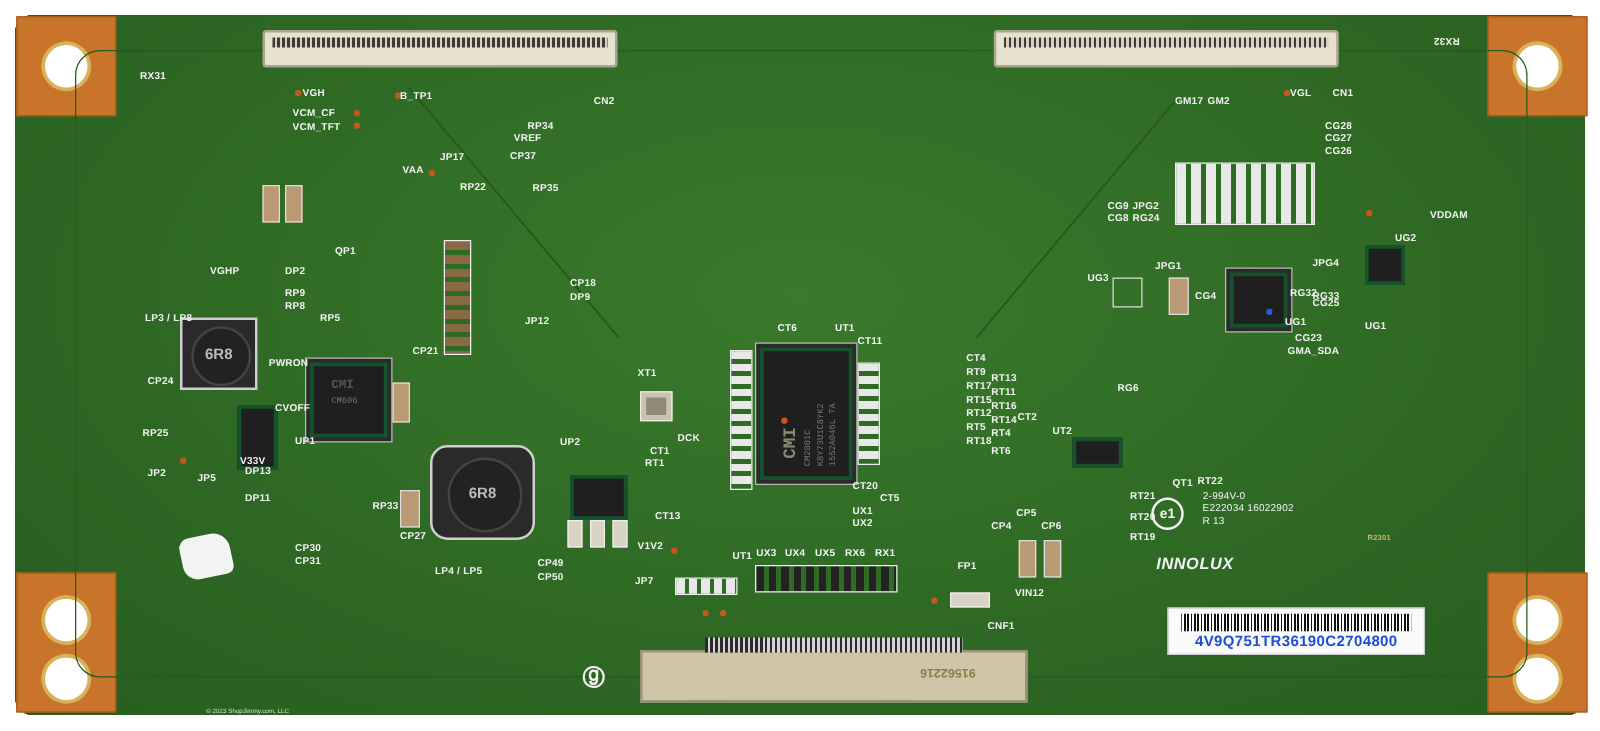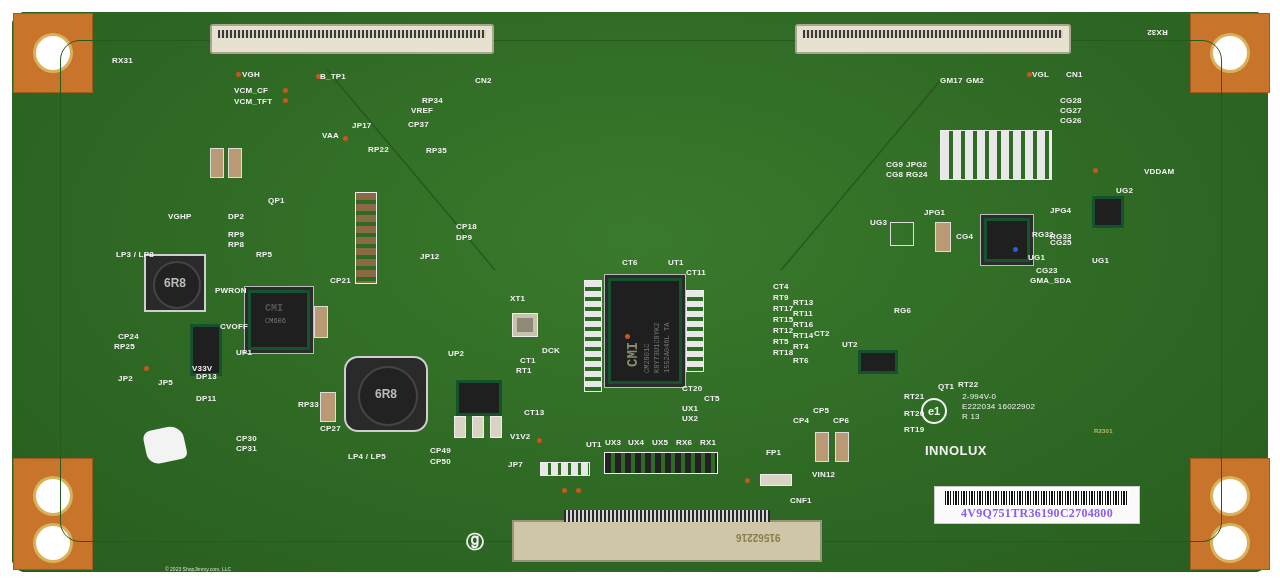--- a/index.html
+++ b/index.html
@@ -24,22 +24,22 @@
   .inductor{position:absolute;background:#2a2a2a;border:2px solid #cfcfcf;}
   .inductor .core{position:absolute;left:50%;top:50%;width:44px;height:44px;margin:-22px 0 0 -22px;background:#222;border-radius:50%;border:2px solid #444;}
   .inductor .mark{position:absolute;left:0;right:0;top:50%;margin-top:-7px;text-align:center;color:#bbb;font-size:12px;font-weight:bold;font-family:"Liberation Sans",sans-serif;}
   .smd{position:absolute;background:#d8d3c2;border:1px solid #eee;}
   .cap{position:absolute;background:#b99a74;border:1px solid #ddd;}
   .via{position:absolute;width:5px;height:5px;border-radius:50%;background:#c9571c;}
   .trace{position:absolute;border-color:#245a1c;border-style:solid;border-width:0;}
   .barcode{position:absolute;left:934px;top:486px;width:204px;height:36px;background:#fafafa;border:1px solid #ccc;}
   .barcode .bars{position:absolute;left:10px;right:10px;top:4px;height:14px;
     background:repeating-linear-gradient(90deg,#111 0 1px,#fff 1px 2px,#111 2px 4px,#fff 4px 5px,#111 5px 6px,#fff 6px 8px);}
-  .barcode .code{position:absolute;left:0;right:0;top:19px;text-align:center;font-size:12px;font-weight:bold;color:#8b5cf6;font-family:Liberation Serif, serif;letter-spacing:0.3px;}
-  .brand{position:absolute;left:925px;top:443px;color:#f2f2f2;font-size:13px;font-weight:bold;font-family:"Liberation Sans",sans-serif;letter-spacing:0.5px;}
+  .barcode .code{position:absolute;left:0;right:0;top:19px;text-align:center;font-size:12px;font-weight:bold;color:#1d4ed8;font-family:Liberation Sans, sans-serif;letter-spacing:0.3px;}
+  .brand{position:absolute;left:925px;top:443px;color:#f2f2f2;font-size:13px;font-weight:bold;font-style:italic;font-family:"Liberation Sans",sans-serif;letter-spacing:0.5px;}
   .e1{position:absolute;left:921px;top:398px;width:22px;height:22px;border:2px solid #f2f2f2;border-radius:50%;color:#f2f2f2;font-size:11px;font-weight:bold;text-align:center;line-height:22px;font-family:"Liberation Sans",sans-serif;}
   .sticker{position:absolute;left:145px;top:428px;width:40px;height:34px;background:#f3f3f3;border-radius:8px 14px 6px 12px;transform:rotate(-12deg);}
   .copyright{position:absolute;left:165px;top:566px;color:#cfe3c9;font-size:5px;font-family:"Liberation Sans",sans-serif;}
   .xtal{position:absolute;left:512px;top:313px;width:24px;height:22px;background:#c9c3ae;border:1px solid #eee;}
   .xtal::after{content:"";position:absolute;inset:4px;background:#8f8a78;}
 </style>
 </head>
 <body>
 
 <div class="board"></div>
@@ -175,21 +175,21 @@
 <div class="lbl" style="left:228px;top:212px;">DP2</div>
 <div class="lbl" style="left:228px;top:230px;">RP9</div>
 <div class="lbl" style="left:228px;top:240px;">RP8</div>
 <div class="lbl" style="left:256px;top:250px;">RP5</div>
 <div class="lbl" style="left:268px;top:196px;">QP1</div>
 <div class="lbl" style="left:330px;top:276px;">CP21</div>
 <div class="lbl" style="left:456px;top:222px;">CP18</div>
 <div class="lbl" style="left:456px;top:233px;">DP9</div>
 <div class="lbl" style="left:420px;top:252px;">JP12</div>
 
-<div class="lbl" style="left:118px;top:300px;margin-top:32px;">CP24</div>
+<div class="lbl" style="left:118px;top:300px;">CP24</div>
 <div class="lbl" style="left:114px;top:342px;">RP25</div>
 <div class="lbl" style="left:148px;top:364px;margin-left:44px;">V33V</div>
 <div class="lbl" style="left:118px;top:374px;">JP2</div>
 <div class="lbl" style="left:158px;top:378px;">JP5</div>
 <div class="lbl" style="left:196px;top:372px;">DP13</div>
 <div class="lbl" style="left:196px;top:394px;">DP11</div>
 <div class="lbl" style="left:220px;top:322px;">CVOFF</div>
 <div class="lbl" style="left:236px;top:348px;">UP1</div>
 <div class="lbl" style="left:236px;top:434px;">CP30</div>
 <div class="lbl" style="left:236px;top:444px;">CP31</div>

